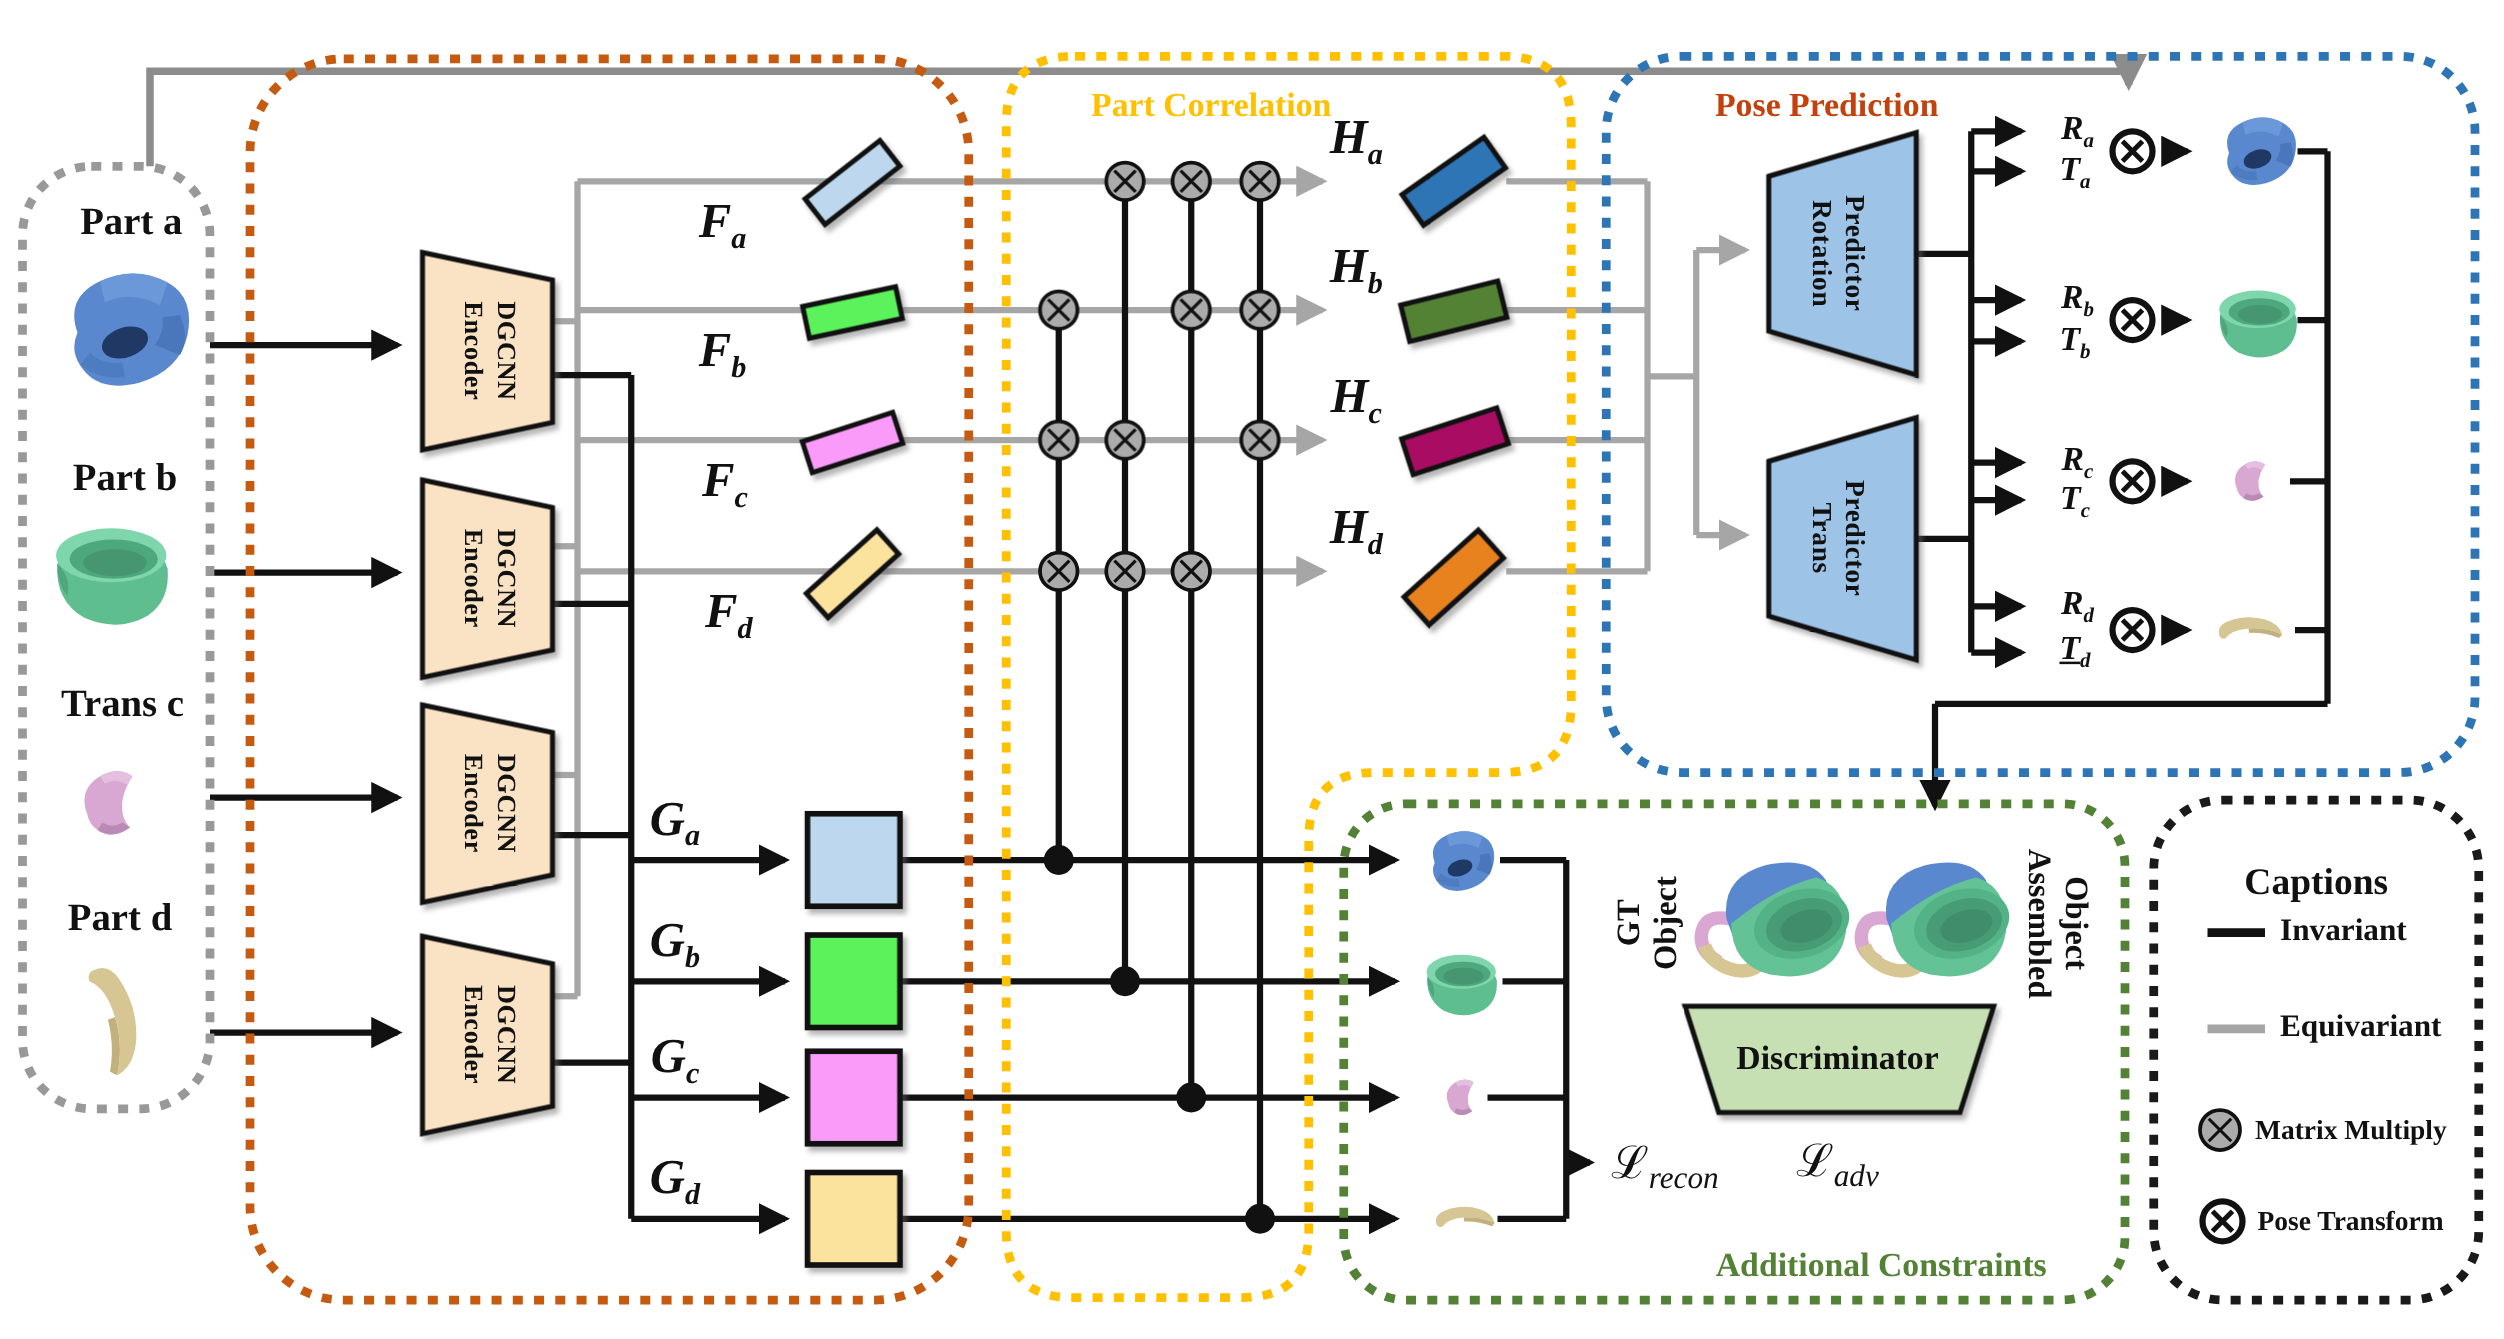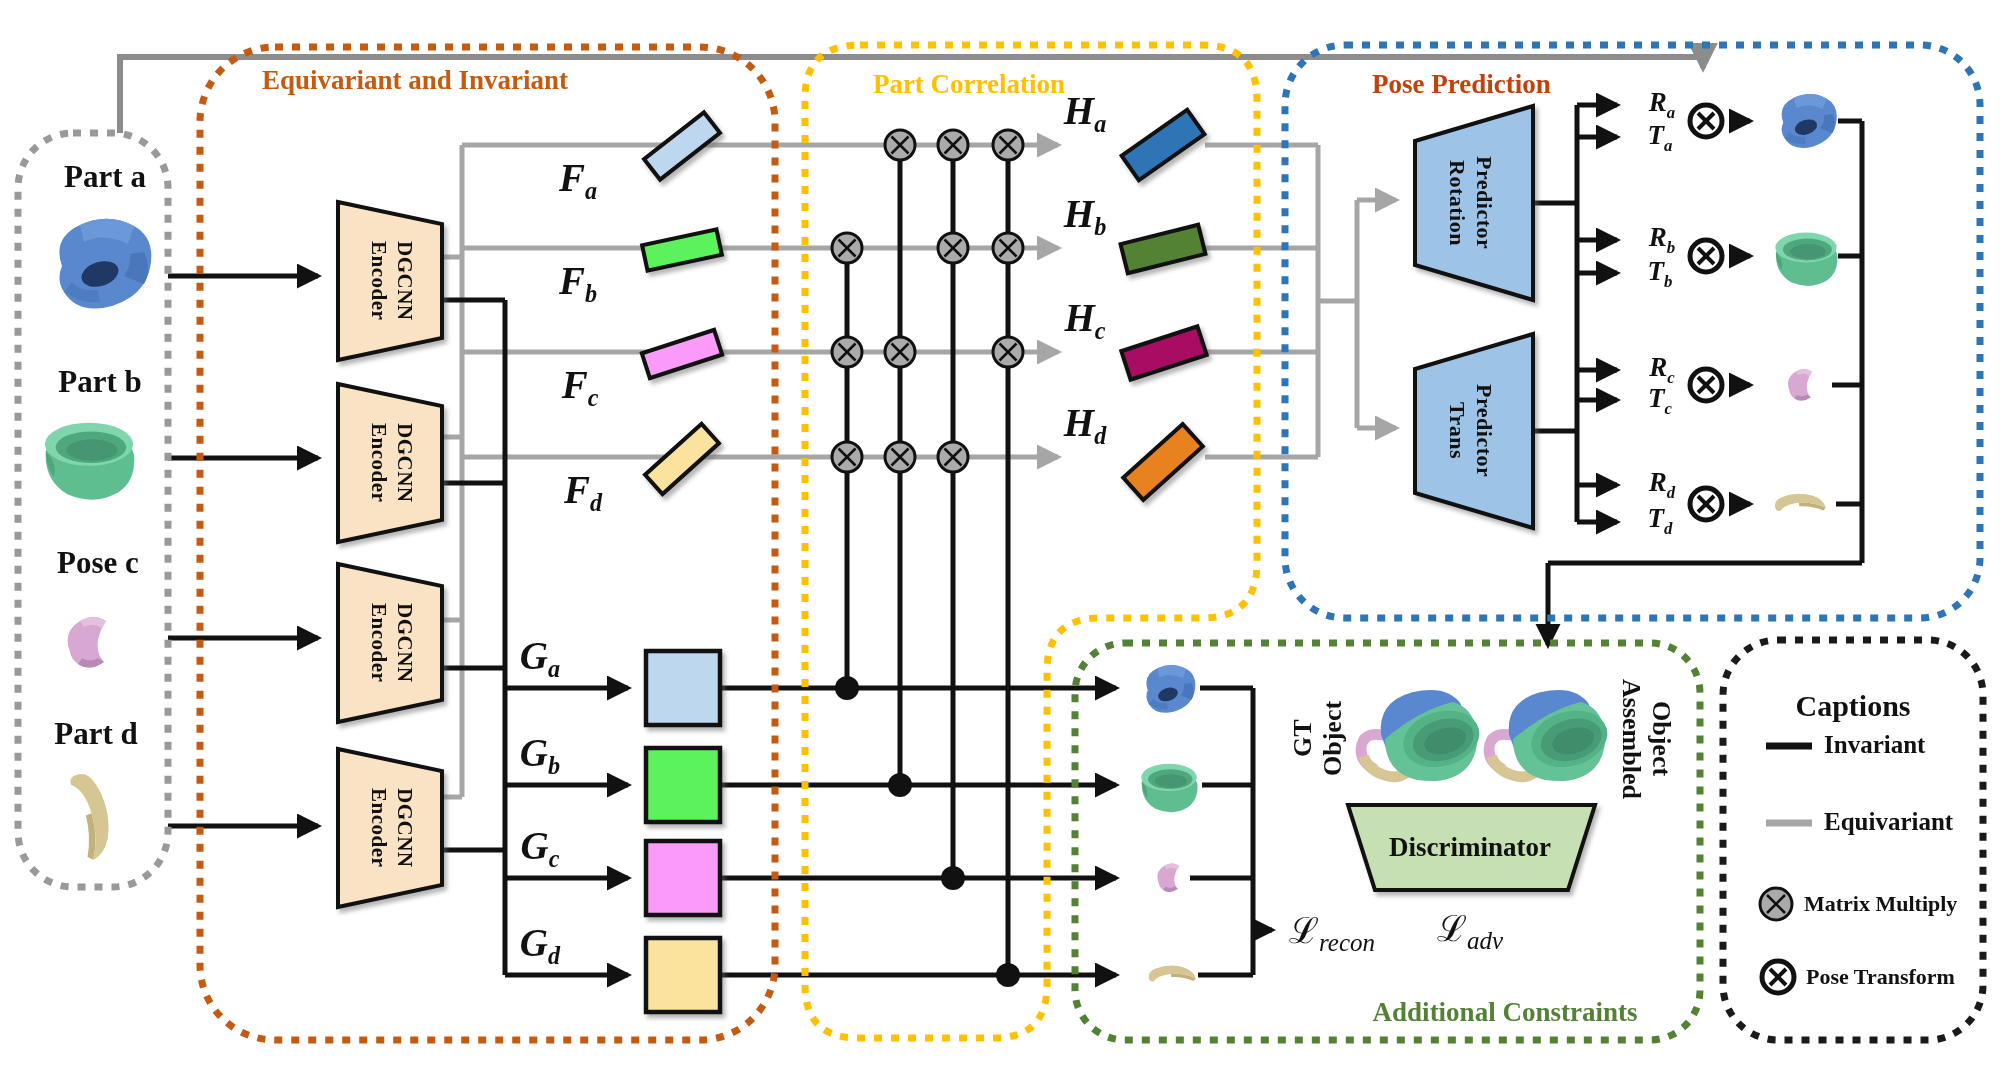--- a/index.html
+++ b/index.html
@@ -347,25 +347,24 @@
 
   <div class="img" style="left:1352px; top:678px;"><svg width="132" height="114" viewBox="0 0 136 116">
         <use href="#shape-mug"></use>
       </svg></div>
   <div class="img" style="left:1480px; top:678px;"><svg width="132" height="114" viewBox="0 0 136 116">
         <use href="#shape-mug"></use>
       </svg></div>
 
   <div class="part-label ctr abs" style="left:105px; top:177px;text-align:right;">Part a</div>
   <div class="part-label ctr abs" style="left:100px; top:382px;">Part b</div>
-  <div class="part-label ctr abs" style="left:98px; top:563px;">Pose c</div>
+  <div class="part-label ctr abs" style="left:98px; top:563px;">Trans c</div>
   <div class="part-label ctr abs" style="left:96px; top:734px;">Part d</div>
 
   <div class="stitle" style="left:262px; top:64px; color:#C55A11;">
-    <div>Equivariant and Invariant</div>
   </div>
   <div class="stitle" style="left:844px; top:68px; width:250px; text-align:center; color:#FFC000;">Part Correlation</div>
   <div class="stitle" style="left:1372px; top:68px; color:#c2410c;">Pose Prediction</div>
   <div class="stitle" style="left:1350px; top:996px; width:310px; text-align:center; color:#538135;">Additional Constraints</div>
 
   <div class="enc-label" style="left:362px; top:206px; width:56px; height:150px;">
     <div>DGCNN</div>
       <div>Encoder</div>
   </div>
   <div class="enc-label" style="left:362px; top:388px; width:56px; height:150px;">
@@ -405,21 +404,21 @@
       <div>Predictor</div>
   </div>
 
   <div class="rtlab ctr" style="left:1662px; top:105px;"><span>R</span><sub>a</sub></div>
   <div class="rtlab ctr" style="left:1660px; top:138px;"><span>T</span><sub>a</sub></div>
   <div class="rtlab ctr" style="left:1662px; top:240px;"><span>R</span><sub>b</sub></div>
   <div class="rtlab ctr" style="left:1660px; top:274px;"><span>T</span><sub>b</sub></div>
   <div class="rtlab ctr" style="left:1662px; top:370px;"><span>R</span><sub>c</sub></div>
   <div class="rtlab ctr" style="left:1660px; top:401px;"><span>T</span><sub>c</sub></div>
   <div class="rtlab ctr" style="left:1662px; top:485px;"><span>R</span><sub>d</sub></div>
-  <div class="rtlab ctr" style="left:1660px; top:521px;"><span>T</span><sub>d</sub></div>
+  <div class="rtlab ctr" style="left:1660px; top:521px;text-decoration:underline;"><span>T</span><sub>d</sub></div>
 
   <div class="obj-label-ccw" style="left:1288px; top:668px; width:58px; height:140px;">
     <div>GT</div>
       <div>Object</div>
   </div>
   <div class="obj-label-cw" style="left:1616px; top:664px; width:62px; height:150px;">
     <div>Assembled</div>
       <div>Object</div>
   </div>
 

